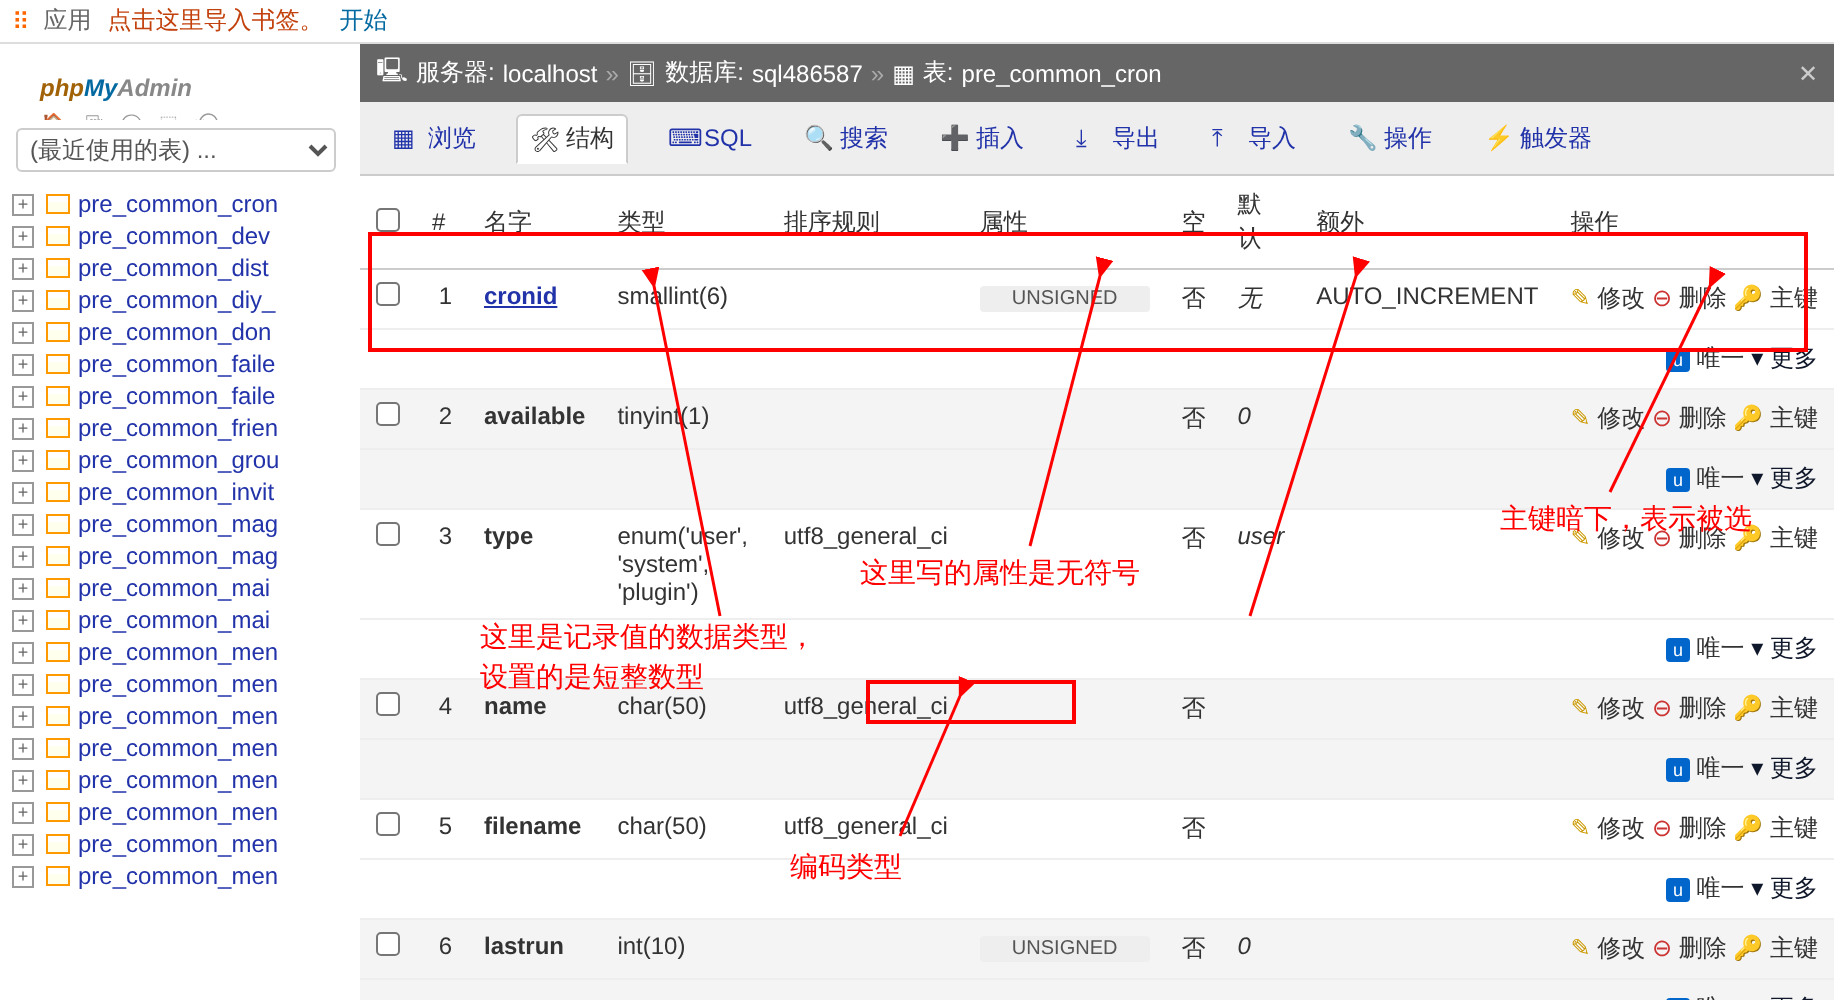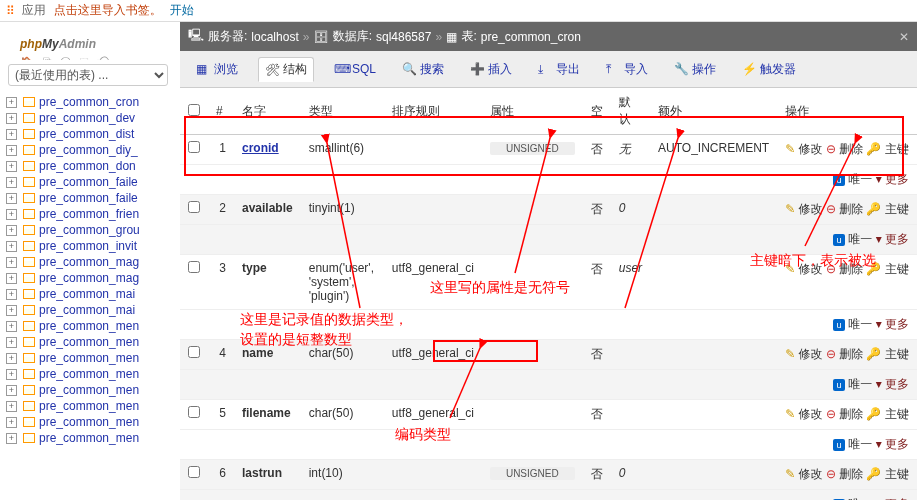--- a/index.html
+++ b/index.html
@@ -2,21 +2,21 @@
 <html><head>
 <meta charset="utf-8">
 <style>
 *{box-sizing:border-box;margin:0;padding:0;font-family:"Microsoft YaHei",Arial,sans-serif;font-size:12px}
 body{background:#f7f7f7;width:917px;height:500px;overflow:hidden;position:relative}
 .browser-bar{height:22px;background:#fff;border-bottom:1px solid #ddd;padding:2px 6px;display:flex;align-items:center;gap:8px;color:#666}
 .dots{color:#f60;letter-spacing:-1px}
 .logo-area{padding:6px 0 4px 20px;background:#fff}
 .logo{font-family:Georgia,serif;font-size:22px;font-style:italic;font-weight:bold}
 .logo .p{color:#a16207}
-.logo .my{color:#404040}
+.logo .my{color:#0369a1}
 .logo .admin{color:#888}
 .logo-icons{color:#999;font-size:11px;letter-spacing:3px;margin-top:2px}
 .sidebar{width:199px;position:absolute;left:0;top:60px;bottom:0;background:#fff;border-right:1px solid #ccc;overflow:hidden}
 .recent-select{width:160px;margin:4px 8px;border:1px solid #ccc;border-radius:3px;padding:2px;background:#fff;color:#555}
 .tree{padding:4px 0}
 .tree-item{display:flex;align-items:center;padding:1px 6px;color:#23a;white-space:nowrap;cursor:pointer}
 .tree-item .box{width:11px;height:11px;border:1px solid #999;display:inline-flex;align-items:center;justify-content:center;font-size:9px;line-height:1;color:#666;margin-right:6px}
 .tree-item .tbl-ic{width:12px;height:10px;border:1px solid #f90;background:linear-gradient(#fff 40%,#ffe 40%);margin-right:4px}
 .main{position:absolute;left:180px;right:0;top:22px;bottom:0;background:#fff;display:flex;flex-direction:column}
 .breadcrumb{background:#666;color:#fff;padding:4px 8px;display:flex;align-items:center;gap:4px}
@@ -33,21 +33,21 @@
 table.struct td{padding:6px 8px;border-bottom:1px solid #eee;vertical-align:top;color:#333}
 table.struct tr.odd{background:#f4f4f4}
 .u{text-decoration:underline;color:#23a}
 .attr{background:#eee;border-radius:2px;padding:1px 16px;font-size:10px;color:#555}
 .act{color:#23a;cursor:pointer;white-space:nowrap}
 .act .pen{color:#c90}
 .act .x{color:#c33}
 .act .key{color:#cc0}
 .row-extra{text-align:right;padding-right:10px;color:#23a}
 .ub{display:inline-block;width:12px;height:12px;background:#06c;color:#fff;font-size:9px;text-align:center;line-height:12px;border-radius:2px}
-.dd{color:#7f1d1d}
+.dd{color:#0f172a}
 .redbox{position:absolute;border:2px solid red;pointer-events:none}
 .ann{position:absolute;color:red;font-size:14px;pointer-events:none;line-height:1.4;font-family:SimSun,serif}
 .arrow-svg{position:absolute;pointer-events:none}
 .ckbox{width:12px;height:12px}
 .col-num{text-align:right;color:#666;width:26px}
 </style>
 </head>
 <body>
 
 <div class="browser-bar">

